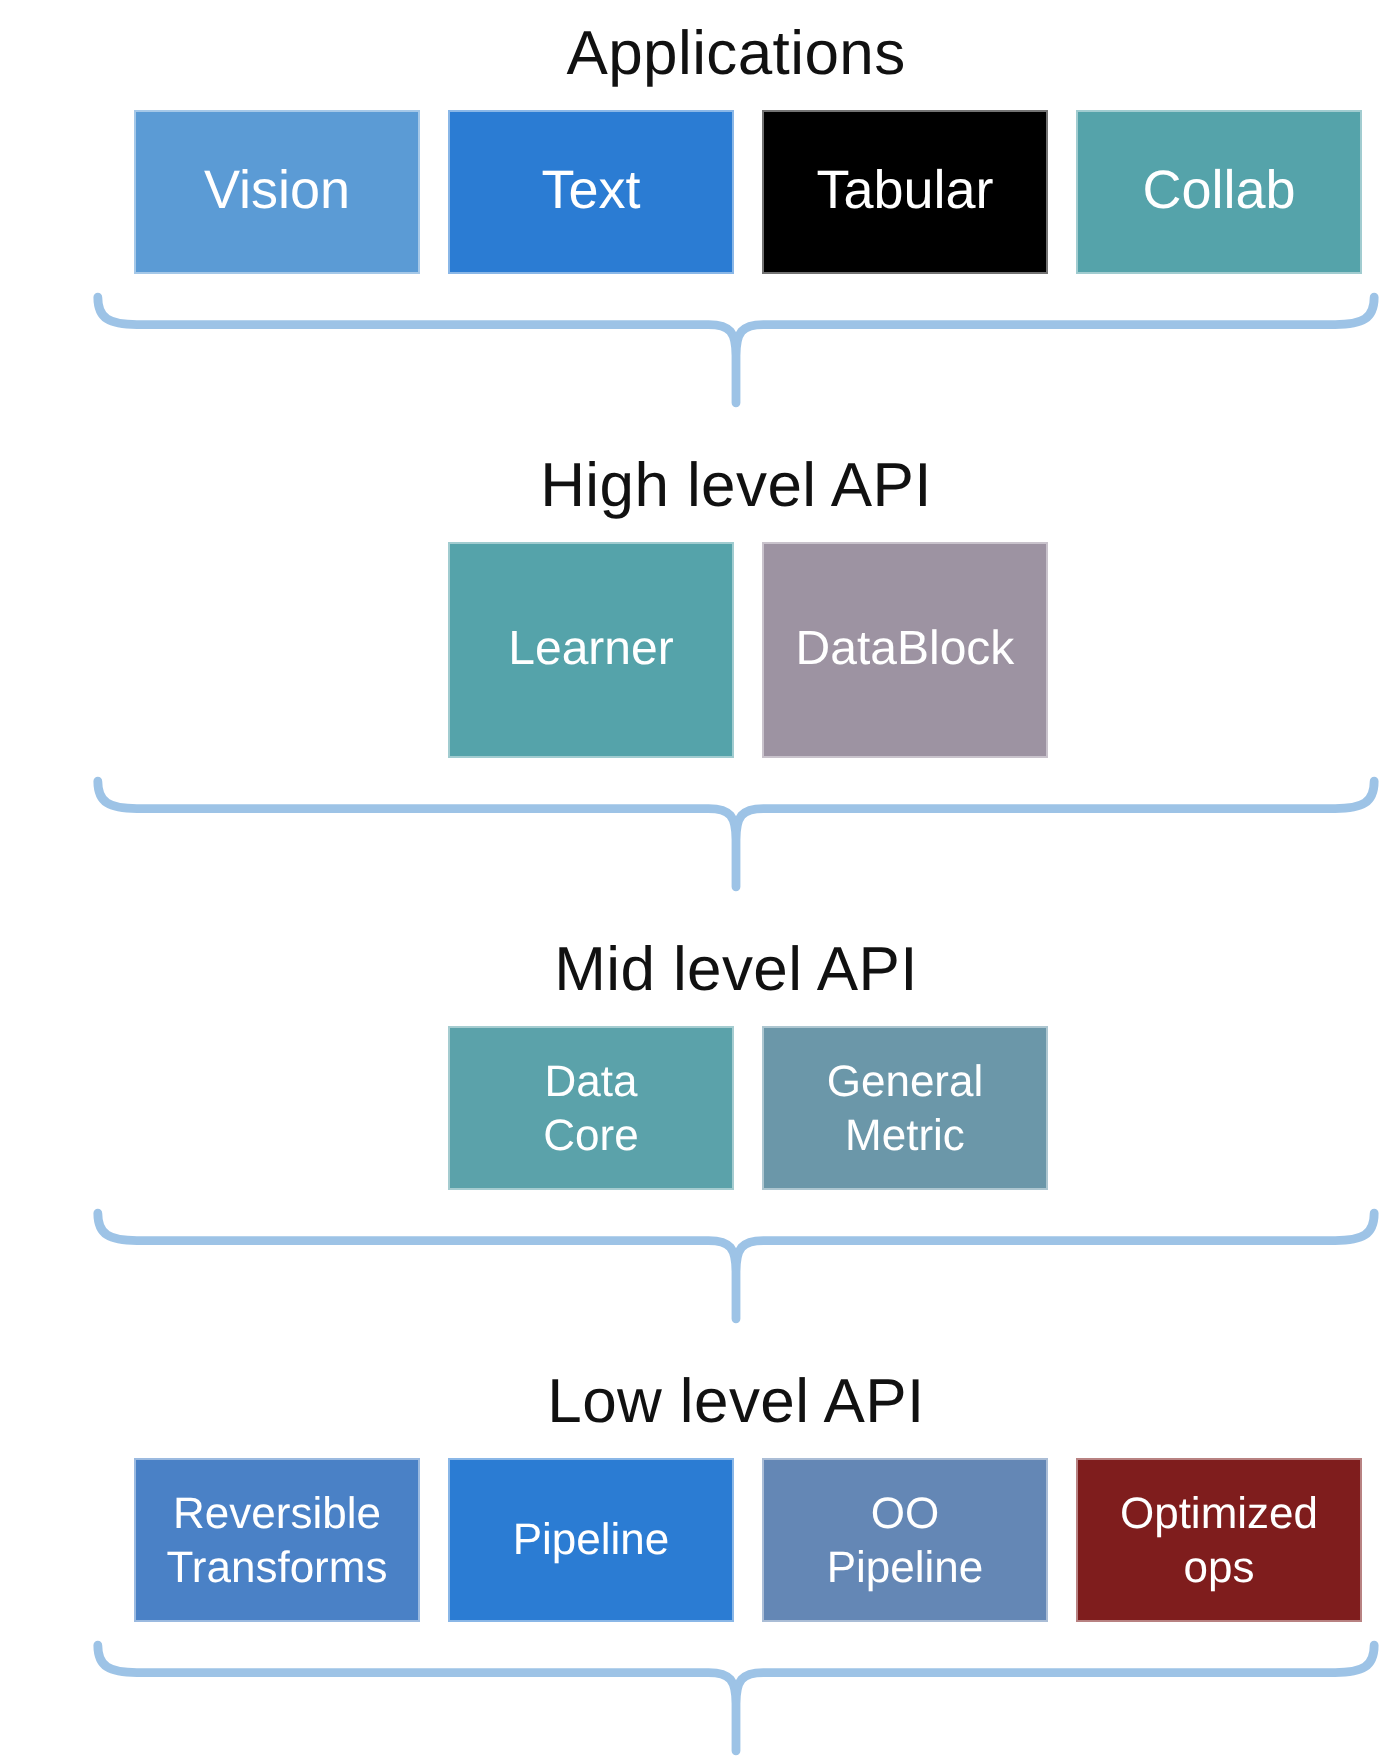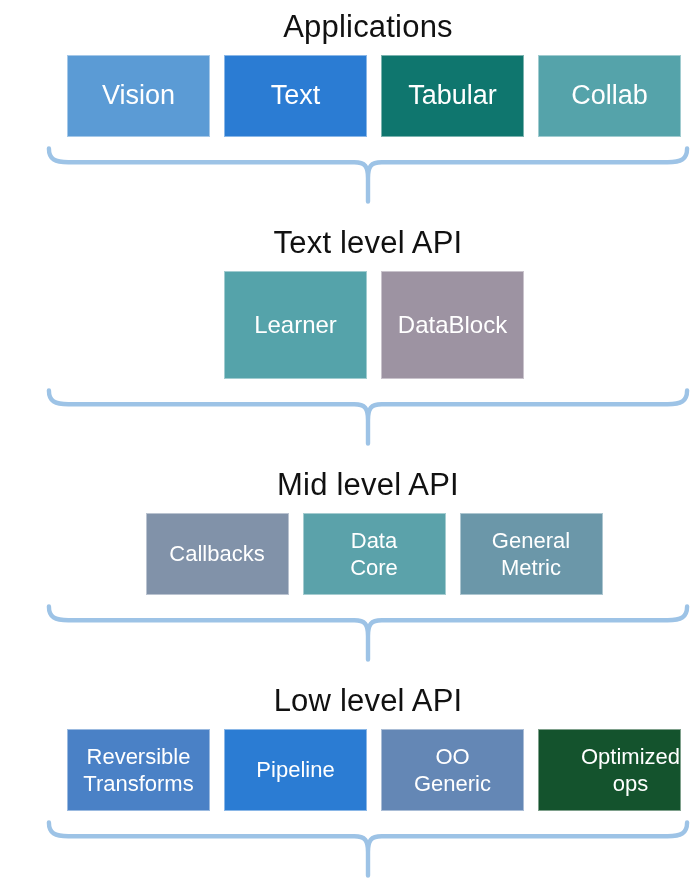--- a/index.html
+++ b/index.html
@@ -57,55 +57,52 @@
 <div id="diagram">
     <section class="section size-lg">
       <div class="section-title">Applications</div>
       <div class="row">
         <div class="box" style="background: rgb(91, 155, 213);">
           <span class="box-label">Vision</span>
         </div>
         <div class="box" style="background: rgb(43, 124, 211);">
           <span class="box-label">Text</span>
         </div>
-        <div class="box" style="background: #0f766e;">
+        <div class="box" style="background: #000000;">
           <span class="box-label">Tabular</span>
         </div>
         <div class="box" style="background: rgb(85, 163, 170);">
           <span class="box-label">Collab</span>
         </div>
       </div>
   <div class="brace-wrap">
     <svg width="660" height="58" viewBox="0 0 660 58">
       <path d="M4,2 C4,13 10,16 24,16 H316 C327,16 330,20 330,32 V56 V32 C330,20 333,16 344,16 H636 C650,16 656,13 656,2" fill="none" stroke-width="4.5" stroke-linecap="round" stroke-linejoin="round" stroke="#9DC3E6"></path>
     </svg>
   </div>
 </section>
     <section class="section size-md">
-      <div class="section-title">Text level API</div>
+      <div class="section-title">High level API</div>
       <div class="row">
         <div class="box" style="background: rgb(85, 163, 170);">
           <span class="box-label">Learner</span>
         </div>
         <div class="box" style="background: rgb(157, 147, 162);">
           <span class="box-label">DataBlock</span>
         </div>
       </div>
   <div class="brace-wrap">
     <svg width="660" height="58" viewBox="0 0 660 58">
       <path d="M4,2 C4,13 10,16 24,16 H316 C327,16 330,20 330,32 V56 V32 C330,20 333,16 344,16 H636 C650,16 656,13 656,2" fill="none" stroke-width="4.5" stroke-linecap="round" stroke-linejoin="round" stroke="#9DC3E6"></path>
     </svg>
   </div>
 </section>
     <section class="section size-sm">
       <div class="section-title">Mid level API</div>
       <div class="row">
-        <div class="box" style="background: rgb(129, 146, 169);">
-          <span class="box-label">Callbacks</span>
-        </div>
         <div class="box" style="background: rgb(91, 162, 170);">
           <span class="box-label">Data
 Core</span>
         </div>
         <div class="box" style="background: rgb(107, 151, 169);">
           <span class="box-label">General
 Metric</span>
         </div>
       </div>
   <div class="brace-wrap">
@@ -119,23 +116,23 @@
       <div class="row">
         <div class="box" style="background: rgb(74, 129, 198);">
           <span class="box-label">Reversible
 Transforms</span>
         </div>
         <div class="box" style="background: rgb(43, 124, 211);">
           <span class="box-label">Pipeline</span>
         </div>
         <div class="box" style="background: rgb(100, 135, 181);">
           <span class="box-label">OO
-Generic</span>
+Pipeline</span>
         </div>
-        <div class="box" style="background: #14532d; justify-content: flex-end;">
+        <div class="box" style="background: #7f1d1d;">
           <span class="box-label">Optimized
 ops</span>
         </div>
       </div>
   <div class="brace-wrap">
     <svg width="660" height="58" viewBox="0 0 660 58">
       <path d="M4,2 C4,13 10,16 24,16 H316 C327,16 330,20 330,32 V56 V32 C330,20 333,16 344,16 H636 C650,16 656,13 656,2" fill="none" stroke-width="4.5" stroke-linecap="round" stroke-linejoin="round" stroke="#9DC3E6"></path>
     </svg>
   </div>
 </section>

